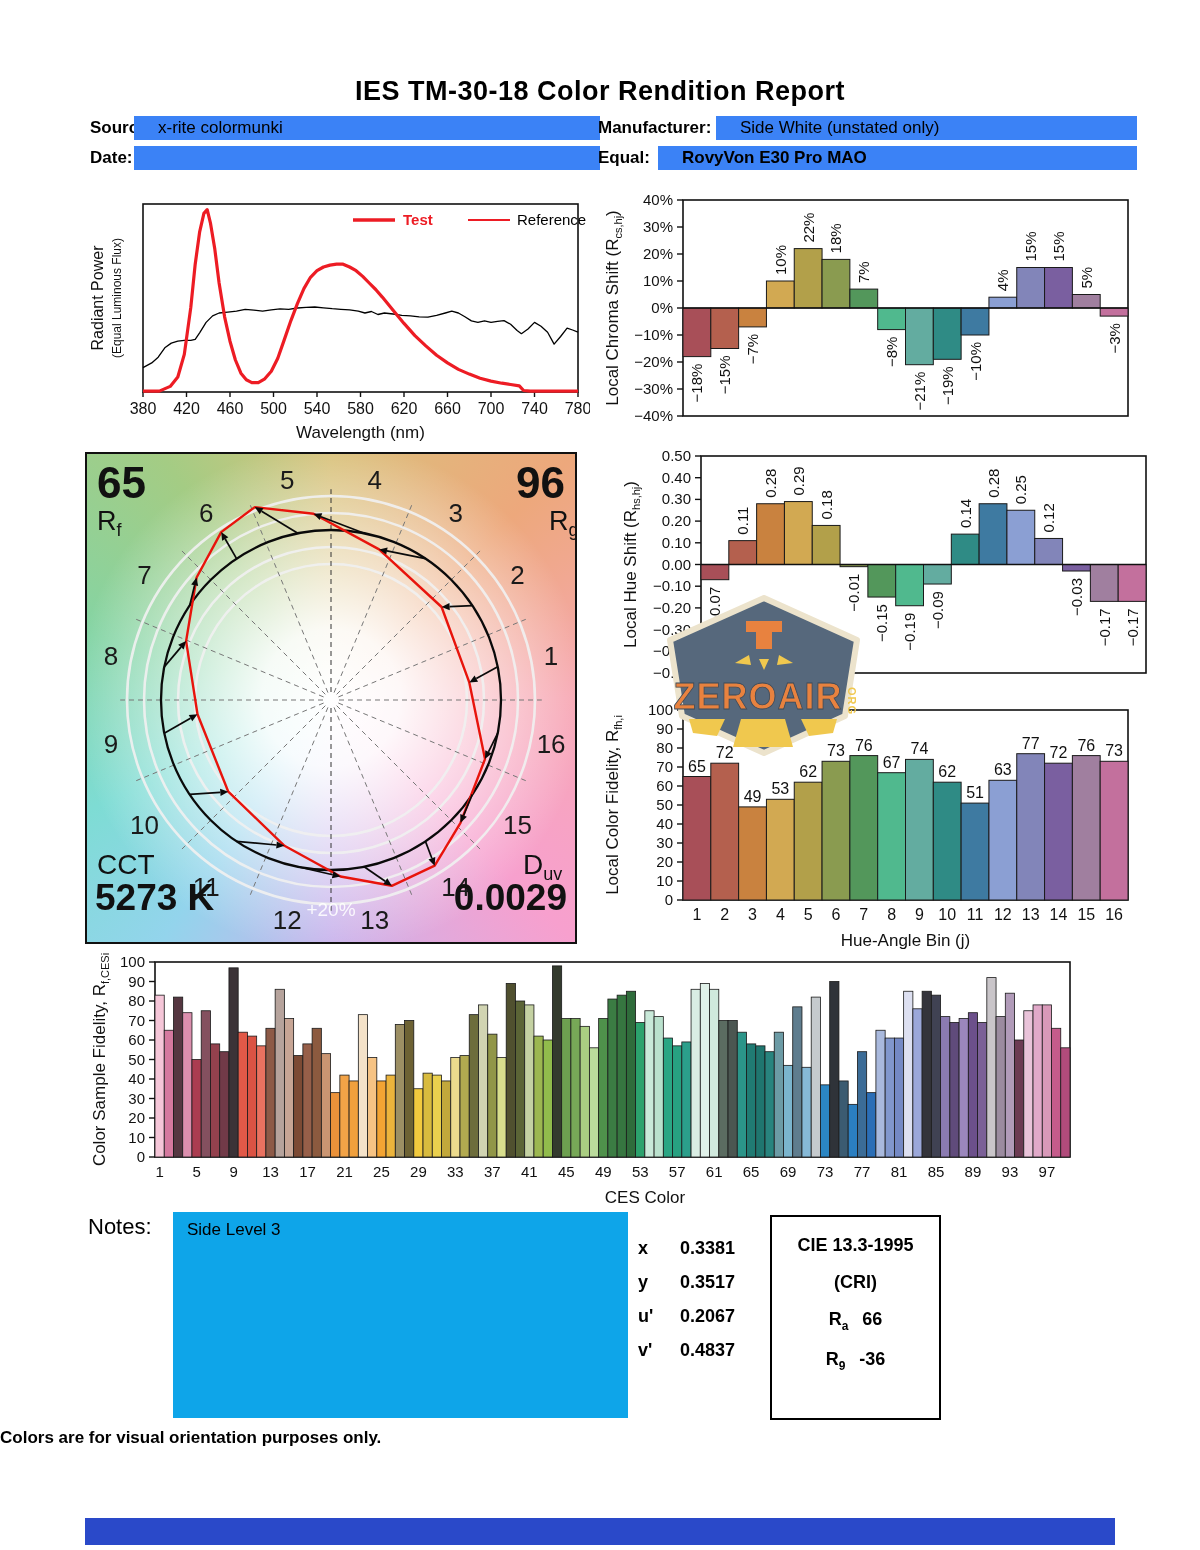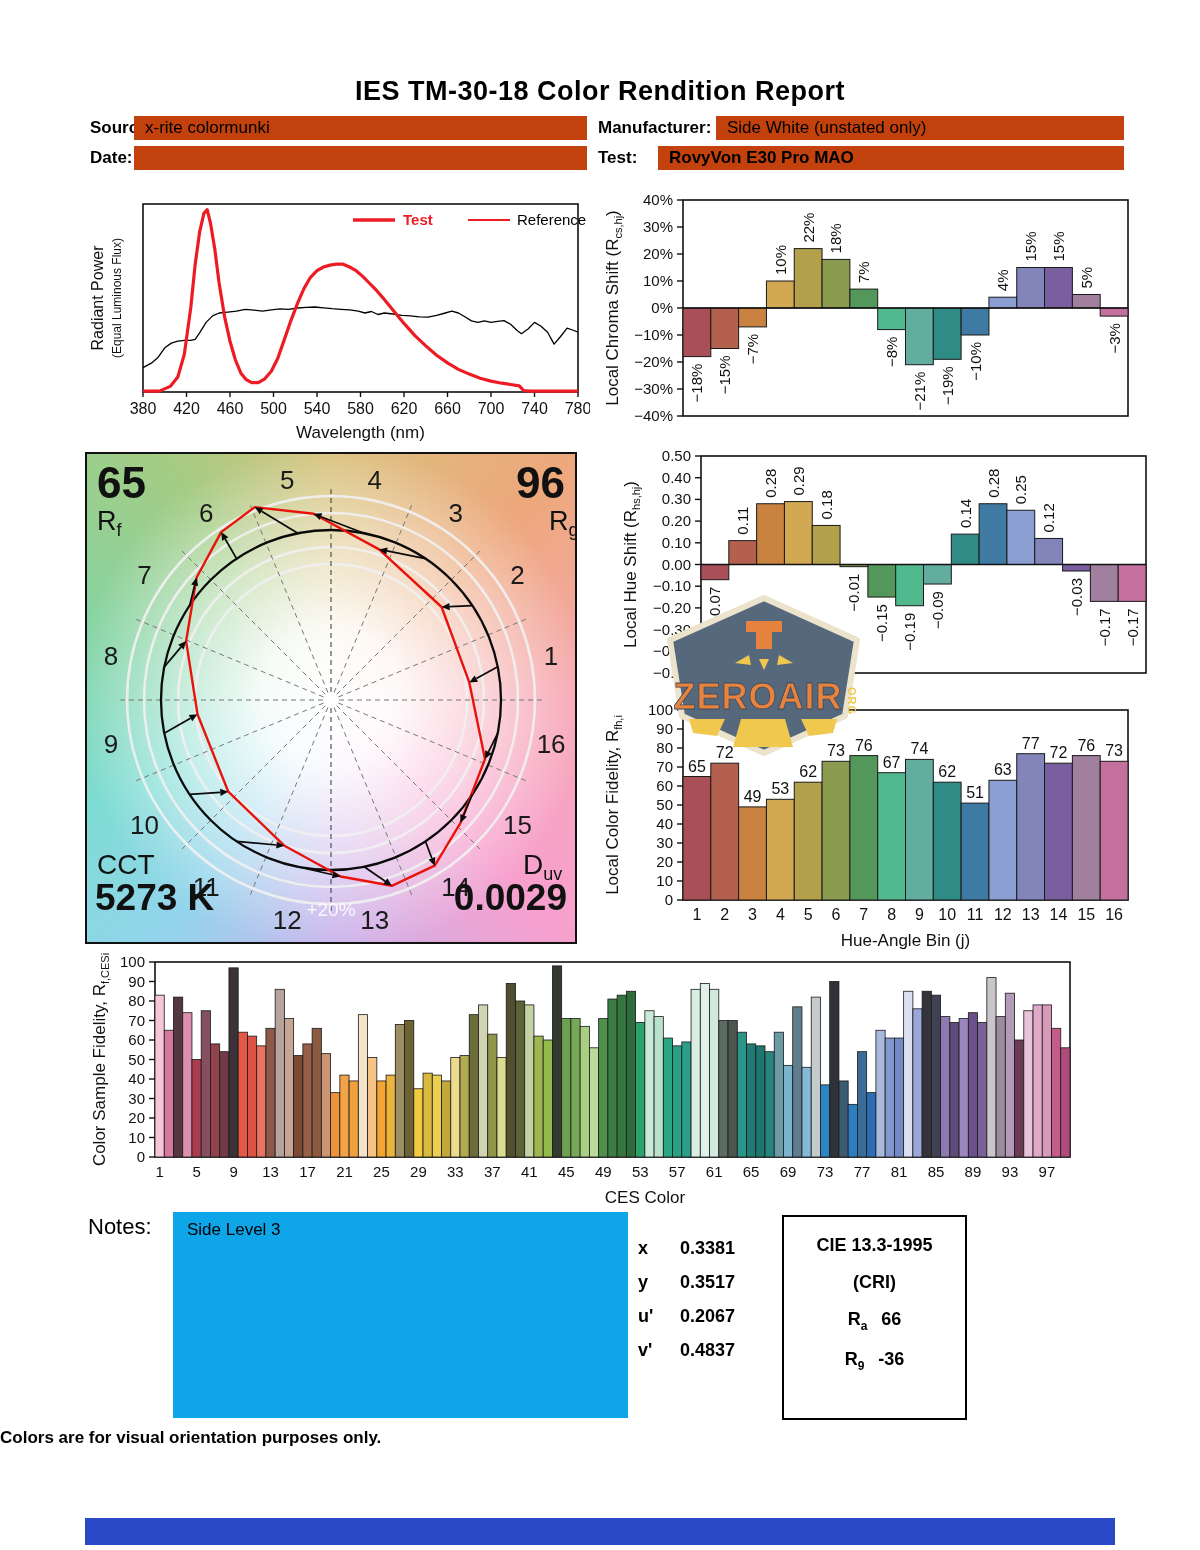--- a/index.html
+++ b/index.html
@@ -1,38 +1,38 @@
 <!DOCTYPE html>
 <html><head>
 <meta charset="utf-8">
 <style>
   html,body{margin:0;padding:0;background:#fff;}
   .page{position:relative;width:1200px;height:1550px;background:#fff;
         font-family:"Liberation Sans",sans-serif;color:#000;overflow:hidden;border-radius:27px;}
   .title{position:absolute;top:76px;left:0;width:100%;text-align:center;
          font-size:27px;font-weight:bold;letter-spacing:.5px;}
   .meta-label{position:absolute;font-size:17px;font-weight:bold;white-space:nowrap;}
-  .meta-box{position:absolute;height:24px;background:#c2410c;font-size:17px;
-            line-height:24px;padding-left:11px;white-space:nowrap;}
+  .meta-box{position:absolute;height:24px;background:#3b82f6;font-size:17px;
+            line-height:24px;padding-left:24px;white-space:nowrap;}
   .chart{position:absolute;}
   .cvg{position:absolute;left:85px;top:452px;width:492px;height:492px;border:2px solid #111;box-sizing:border-box;}
   .cvg-bg{position:absolute;inset:0;
     background-image:
       radial-gradient(circle at 50% 50%, rgba(255,255,255,1) 0%, rgba(255,255,255,.92) 20%, rgba(255,255,255,.5) 46%, rgba(255,255,255,0) 74%),
       conic-gradient(from 0deg at 50% 50%, #d9c27c 0deg, #eda87c 45deg, #f7a8b4 90deg, #f7a0ce 135deg, #c9b4ec 180deg, #93d4ec 215deg, #7edcd4 245deg, #84d4a4 285deg, #a4cc84 325deg, #d9c27c 360deg);}
   .cvg svg{position:absolute;inset:0;}
   .logo{position:absolute;left:655px;top:595px;width:218px;height:162px;z-index:6;}
   .notes-label{position:absolute;left:88px;top:1214px;font-size:22px;font-weight:normal;}
   .notes-box{position:absolute;left:145px;top:1212px;width:455px;height:206px;background:#0ea5e9;
              font-size:17px;padding:8px 0 0 14px;box-sizing:border-box;margin-left:28px;}
   .chroma-vals{position:absolute;left:638px;top:1238px;font-size:18px;font-weight:bold;}
   .chroma-vals .row{display:flex;margin-bottom:13px;}
   .chroma-vals .lab{width:42px;}
-  .cri-box{position:absolute;left:770px;top:1215px;width:185px;height:205px;border:2px solid #000;
-           box-sizing:border-box;text-align:center;font-size:18px;font-weight:bold;margin-left:12px;}
+  .cri-box{position:absolute;left:770px;top:1215px;width:171px;height:205px;border:2px solid #000;
+           box-sizing:border-box;text-align:center;font-size:18px;font-weight:bold;}
   .cri-box .t{margin-top:18px;}
   .cri-box .s{margin-top:16px;}
   .cri-box .row{margin-top:16px;}
   .cri-box sub{font-size:12px;}
   .cri-box .v{display:inline-block;margin-left:14px;}
   .footer-note{position:absolute;top:1428px;left:0;width:100%;
                font-size:17px;font-weight:bold;}
   .bottom-bar{position:absolute;left:85px;top:1518px;width:1030px;height:27px;background:#2a49c9;}
   svg text{font-family:"Liberation Sans",sans-serif;}
 </style>
@@ -42,21 +42,21 @@
 <div class="page">
 
   <div class="title">IES TM-30-18 Color Rendition Report</div>
 
   <span class="meta-label" style="left:90px;top:118px;">Source:</span>
   <span class="meta-box" style="left:134px;top:116px;width:442px;">x-rite colormunki</span>
   <span class="meta-label" style="left:598px;top:118px;">Manufacturer:</span>
   <span class="meta-box" style="left:716px;top:116px;width:397px;">Side White (unstated only)</span>
   <span class="meta-label" style="left:90px;top:148px;">Date:</span>
   <span class="meta-box" style="left:134px;top:146px;width:442px;"></span>
-  <span class="meta-label" style="left:598px;top:148px;">Test:</span>
+  <span class="meta-label" style="left:598px;top:148px;">Equal:</span>
   <span class="meta-box" style="left:658px;top:146px;width:455px;font-weight:bold;">RovyVon E30 Pro MAO</span>
 
   <div class="chart" id="spd-chart" style="left:85px;top:192px;width:505px;height:258px;"><svg viewBox="0 0 505 258" width="505" height="258">
         <rect x="58" y="12" width="435" height="188" fill="none" stroke="#111" stroke-width="1.6"></rect>
         <line x1="58" y1="200" x2="58" y2="205" stroke="#111" stroke-width="1.4"></line>
         <text x="58" y="222" font-size="16" fill="#111" text-anchor="middle">380</text>
         <line x1="101.5" y1="200" x2="101.5" y2="205" stroke="#111" stroke-width="1.4"></line>
         <text x="101.5" y="222" font-size="16" fill="#111" text-anchor="middle">420</text>
         <line x1="145" y1="200" x2="145" y2="205" stroke="#111" stroke-width="1.4"></line>
         <text x="145" y="222" font-size="16" fill="#111" text-anchor="middle">460</text>

